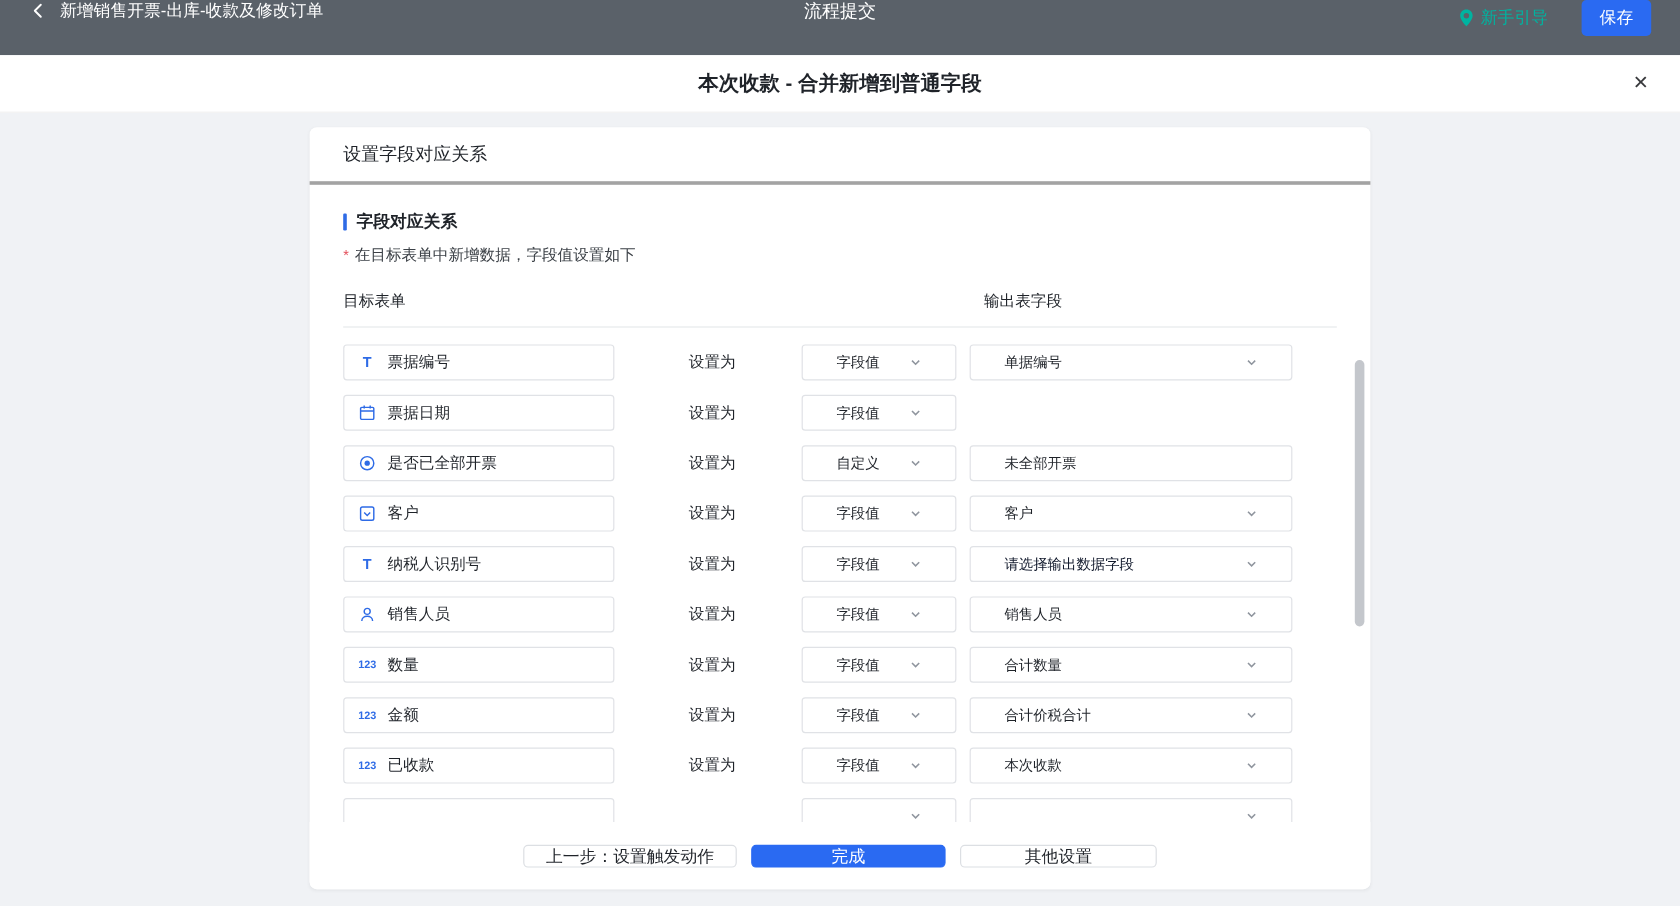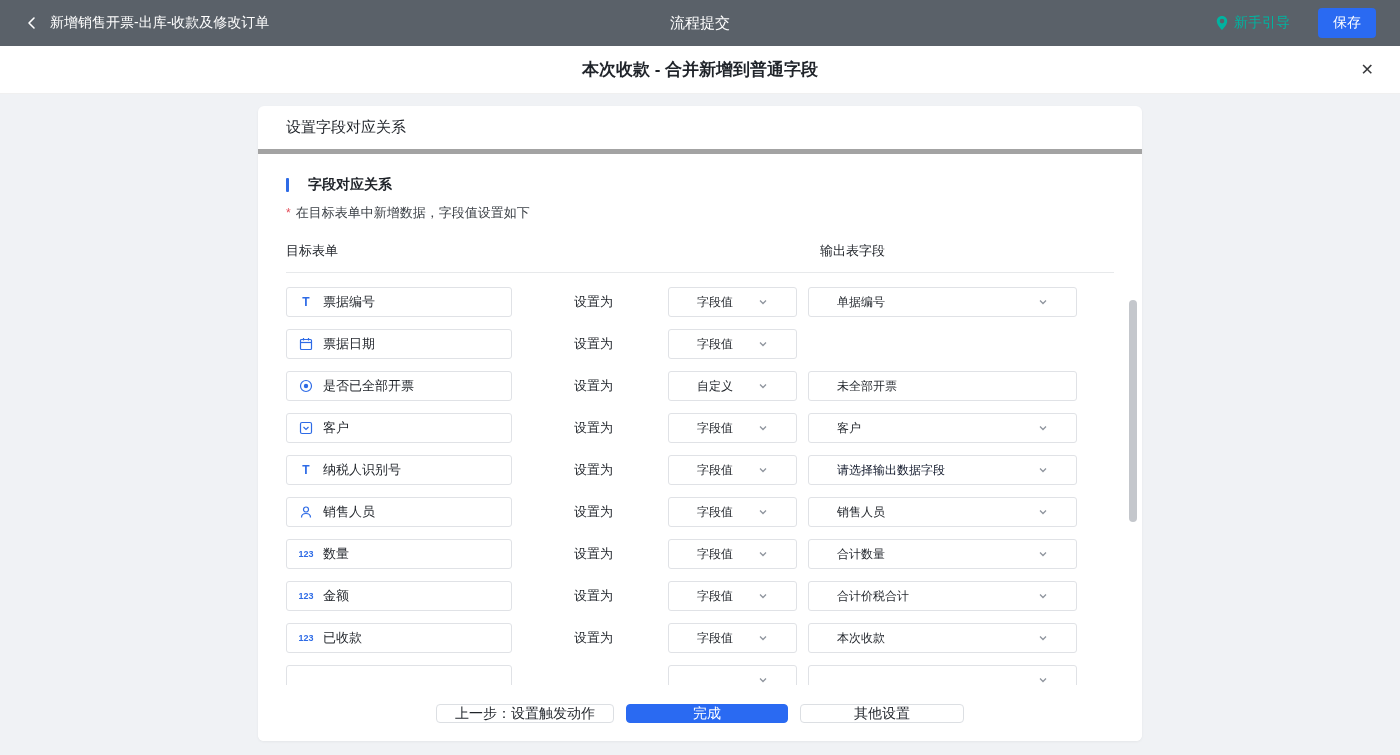--- a/index.html
+++ b/index.html
@@ -8,40 +8,40 @@
     --topbar:#5a6169;
     --teal:#00b3a0;
     --red:#e34d59;
     --border:#e0e2e6;
     --text:#1f2329;
   }
   *{box-sizing:border-box;margin:0;padding:0;font-family:"Liberation Sans","DejaVu Sans",sans-serif}
   body{width:1400px;height:755px;background:#f0f2f5;overflow:hidden;color:var(--text)}
 
   
-  .topbar{height:46px;background:var(--topbar);display:flex;align-items:center;padding:0 24px;position:relative;color:#fff}
+  .topbar{height:46px;background:var(--topbar);display:flex;align-items:flex-start;padding:0 24px;position:relative;color:#fff}
   .tb-left{display:flex;align-items:center;gap:10px;font-size:14px}
   .back{display:flex;align-items:center;cursor:pointer}
   .tb-center{position:absolute;left:50%;transform:translateX(-50%);font-size:15px}
   .tb-right{margin-left:auto;display:flex;align-items:center;gap:28px}
   .guide{display:flex;align-items:center;gap:5px;color:var(--teal);font-size:14px;cursor:pointer}
   .save-btn{min-width:58px;height:30px;background:var(--btn-blue);color:#fff;border:none;border-radius:4px;font-size:14px;cursor:pointer;padding:0 14px}
 
   
   .modal-titlebar{height:48px;background:#fff;display:flex;align-items:center;justify-content:center;position:relative;border-bottom:1px solid #f0f0f0}
   .modal-title{font-size:17px;font-weight:700}
   .close{position:absolute;right:26px;font-size:16px;color:#38393c;cursor:pointer;line-height:1}
 
   
   .content{height:661px;padding-top:12px}
   .card{width:884px;height:635px;margin:0 auto;background:#fff;border-radius:6px;display:flex;flex-direction:column;position:relative;box-shadow:0 1px 3px rgba(0,0,0,.05)}
-  .card-header{flex:none;height:48px;padding:0 28px;display:flex;align-items:center;font-size:15px;border-bottom:5px solid #a3a3a3}
+  .card-header{flex:none;height:48px;padding:0 28px;display:flex;align-items:center;font-size:15px;border-bottom:3px solid #a3a3a3}
   .card-body{flex:1;padding:22px 28px 0;overflow:hidden}
 
-  .section-title{display:flex;align-items:center;gap:19px;font-size:14px;font-weight:700}
+  .section-title{display:flex;align-items:center;gap:8px;font-size:14px;font-weight:700}
   .section-bar{width:3px;height:14px;background:var(--accent);border-radius:1px}
   .hint{margin-top:10px;font-size:13px;color:#3c4147;display:flex;align-items:center}
   .star{color:var(--red);margin-right:5px;font-size:12px}
 
   .cols{margin-top:20px;display:flex;font-size:13px;padding-bottom:12px;border-bottom:1px solid #e7e9eb}
   .col-left{width:534px}
 
   .row{display:flex;align-items:center;margin-top:12px}
   .row.first{margin-top:14px}
   .field-box{width:226px;height:30px;border:1px solid var(--border);border-radius:3px;display:flex;align-items:center;padding:0 10px;gap:8px;font-size:13px;background:#fff}

